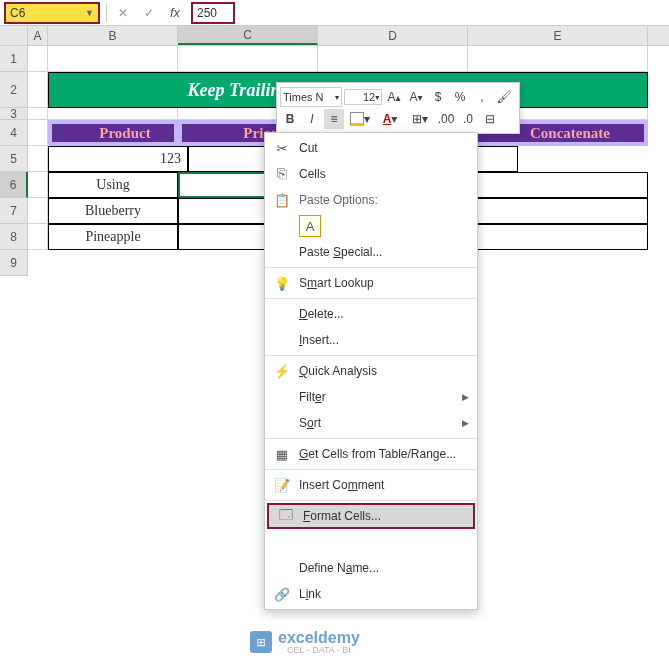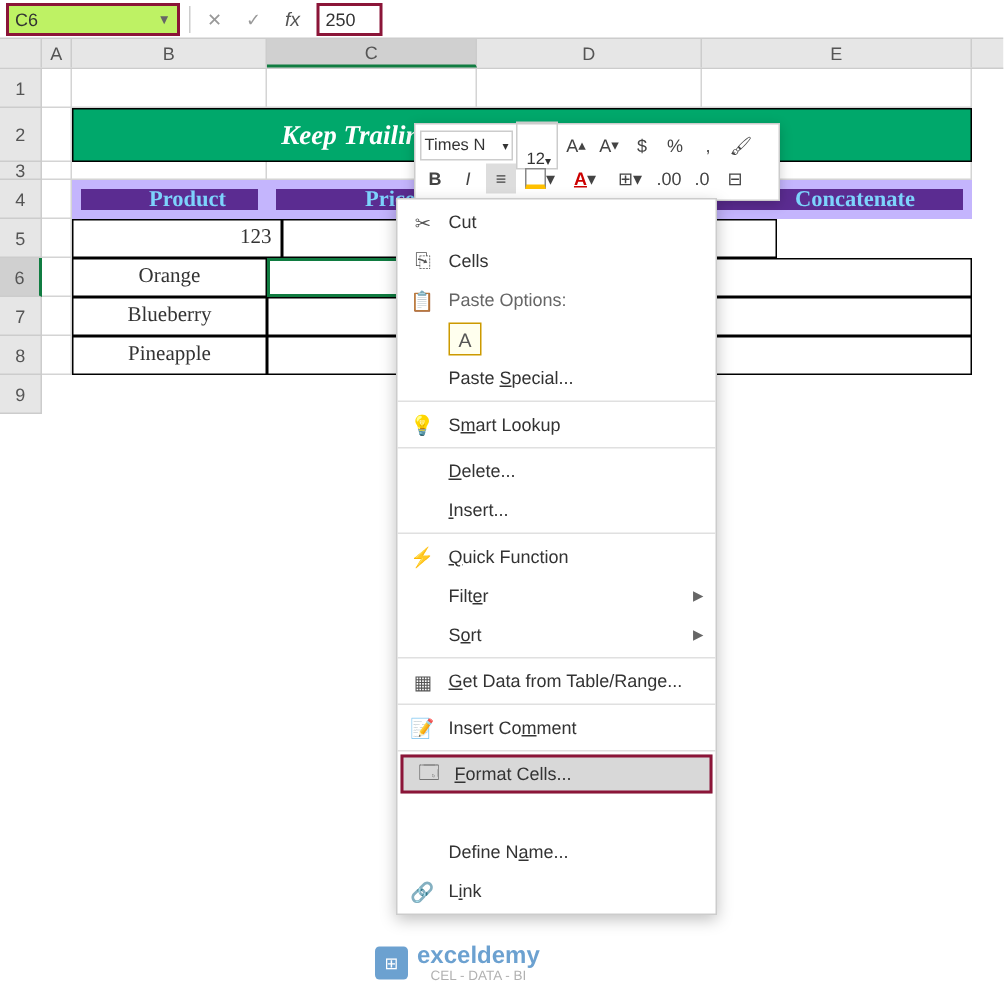--- a/index.html
+++ b/index.html
@@ -1,20 +1,20 @@
 <!DOCTYPE html>
 <html><head>
 <meta charset="utf-8">
 <style>
 * { box-sizing: border-box; margin: 0; padding: 0; font-family: 'Segoe UI', Tahoma, sans-serif; }
 body { width: 669px; height: 663px; background: #fff; position: relative; overflow: hidden; font-size: 12px; color: #333; }
 
 
 .formula-row { display: flex; align-items: center; height: 26px; padding: 2px 4px; gap: 6px; border-bottom: 1px solid #ccc; }
-.name-box { width: 116px; height: 22px; border: 2px solid #8b1538; display: flex; align-items: center; padding: 0 4px; background: #bef264; font-size: 12px; }
+.name-box { width: 96px; height: 22px; border: 2px solid #8b1538; display: flex; align-items: center; padding: 0 4px; background: #fde047; font-size: 12px; }
 .name-box .dd { margin-left: auto; color: #666; font-size: 9px; }
 .fb-sep { width: 1px; height: 18px; background: #ccc; }
 .fb-btn { width: 20px; height: 20px; display: flex; align-items: center; justify-content: center; color: #999; font-size: 12px; }
 .fx { font-style: italic; color: #555; font-size: 13px; }
 .formula-val { width: 44px; height: 22px; border: 2px solid #8b1538; display: flex; align-items: center; padding: 0 4px; font-size: 12px; }
 
 
 .grid { position: relative; }
 .col-headers { display: flex; height: 20px; background: #e6e6e6; border-bottom: 1px solid #ccc; }
 .corner { width: 28px; border-right: 1px solid #ccc; background: #e6e6e6; }
@@ -28,31 +28,31 @@
 .rh.sel { background: #d0d0d0; border-right: 2px solid #107c41; }
 .rh2 { height: 36px; }
 
 .cells { flex: 1; position: relative; }
 .cell-row { display: flex; height: 26px; }
 .cell-row.h2 { height: 36px; }
 .c { border-right: 1px solid #d4d4d4; border-bottom: 1px solid #d4d4d4; padding: 0 4px; display: flex; align-items: center; font-size: 14px; }
 .c-a { width: 20px; } .c-b { width: 130px; } .c-c { width: 140px; } .c-d { width: 150px; } .c-e { width: 180px; }
 
 .title-cell { background: #00a86b; color: #fff; font-weight: bold; font-size: 18px; font-style: italic; font-family: 'Times New Roman', serif; justify-content: center; border: 1px solid #000; }
-.hdr { background: #5b2c91; color: #7dd3fc; font-weight: bold; font-size: 15px; font-family: 'Times New Roman', serif; justify-content: center; border: 6px solid #c4b5fd; padding-left: 28px; }
+.hdr { background: #5b2c91; color: #fca5a5; font-weight: bold; font-size: 15px; font-family: 'Times New Roman', serif; justify-content: center; border: 4px solid #c4b5fd; padding-left: 28px; }
 .data { border: 1px solid #000; font-family: 'Times New Roman', serif; font-size: 14px; }
 .data.center { justify-content: center; }
 .data.right { justify-content: flex-end; padding-right: 6px; }
 .sel-cell { border: 2px solid #107c41 !important; }
 
 
 .mini-tb { position: absolute; left: 276px; top: 82px; width: 244px; background: #fff; border: 1px solid #ccc; box-shadow: 0 2px 8px rgba(0,0,0,.2); padding: 3px; z-index: 10; }
 .mini-r { display: flex; align-items: center; gap: 2px; height: 22px; }
 .mini-font { width: 62px; height: 20px; border: 1px solid #ccc; font-size: 11px; padding: 0 2px; display: flex; align-items: center; }
-.mini-size { width: 28px; height: 32px; border: 1px solid #ccc; font-size: 11px; padding: 0 6px; display: flex; align-items: flex-end; }
+.mini-size { width: 28px; height: 16px; border: 1px solid #ccc; font-size: 11px; padding: 0 18px; display: flex; align-items: center; }
 .mini-btn { width: 20px; height: 20px; display: flex; align-items: center; justify-content: center; font-size: 12px; color: #444; cursor: pointer; }
 .mini-btn.wide { width: 28px; }
 .fill-ico { width:14px;height:14px;border:1px solid #888;border-bottom:3px solid #ffc000;background:#fff; }
 .font-ico { color:#c00;font-weight:bold;text-decoration:underline;text-decoration-color:#c00; }
 
 
 .ctx { position: absolute; left: 264px; top: 132px; width: 214px; background: #fff; border: 1px solid #ccc; box-shadow: 0 3px 10px rgba(0,0,0,.25); z-index: 10; padding: 2px 0; }
 .ctx-item { display: flex; align-items: center; height: 26px; padding: 0 8px; font-size: 12px; color: #333; cursor: pointer; gap: 8px; }
 .ctx-item.hl { background: #d8d8d8; border: 2px solid #8b1538; margin: 0 2px; }
 .ctx-item.disabled { color: #666; }
@@ -133,21 +133,21 @@
         <div class="c c-e hdr">Concatenate</div>
       </div>
       <div class="cell-row">
           <div class="c c-a"></div>
           <div class="c c-c data right">123</div>
           <div class="c c-d data"></div>
           <div class="c c-e data"></div>
         </div>
       <div class="cell-row">
           <div class="c c-a"></div>
-          <div class="c c-b data center">Orange</div>
+          <div class="c c-b data center">Using</div>
           <div class="c c-c data right sel-cell">250</div>
           <div class="c c-d data"></div>
           <div class="c c-e data"></div>
         </div>
       <div class="cell-row">
           <div class="c c-a"></div>
           <div class="c c-b data center">Blueberry</div>
           <div class="c c-c data right">250</div>
           <div class="c c-d data"></div>
           <div class="c c-e data"></div>
@@ -228,36 +228,36 @@
       <span class="ctx-ico"></span>
       <span class="underline-first">Delete...</span>
     </div>
   <div class="ctx-item">
       <span class="ctx-ico"></span>
       <span class="underline-first">Insert...</span>
     </div>
   <div class="ctx-sep"></div>
   <div class="ctx-item">
       <span class="ctx-ico">⚡</span>
-      <span class="underline-first">Quick Function</span>
+      <span class="underline-first">Quick Analysis</span>
     </div>
   <div class="ctx-item">
       <span class="ctx-ico"></span>
       <span>Filt<span class="und">e</span>r</span>
       <span class="ctx-arrow">▶</span>
     </div>
   <div class="ctx-item">
       <span class="ctx-ico"></span>
       <span>S<span class="und">o</span>rt</span>
       <span class="ctx-arrow">▶</span>
     </div>
   <div class="ctx-sep"></div>
   <div class="ctx-item">
       <span class="ctx-ico">▦</span>
-      <span class="underline-first">Get Data from Table/Range...</span>
+      <span class="underline-first">Get Cells from Table/Range...</span>
     </div>
   <div class="ctx-sep"></div>
   <div class="ctx-item">
       <span class="ctx-ico">📝</span>
       <span>Insert Co<span class="und">m</span>ment</span>
     </div>
   <div class="ctx-sep"></div>
   <div class="ctx-item hl">
       <span class="ctx-ico">🗔</span>
       <span class="underline-first">Format Cells...</span>

